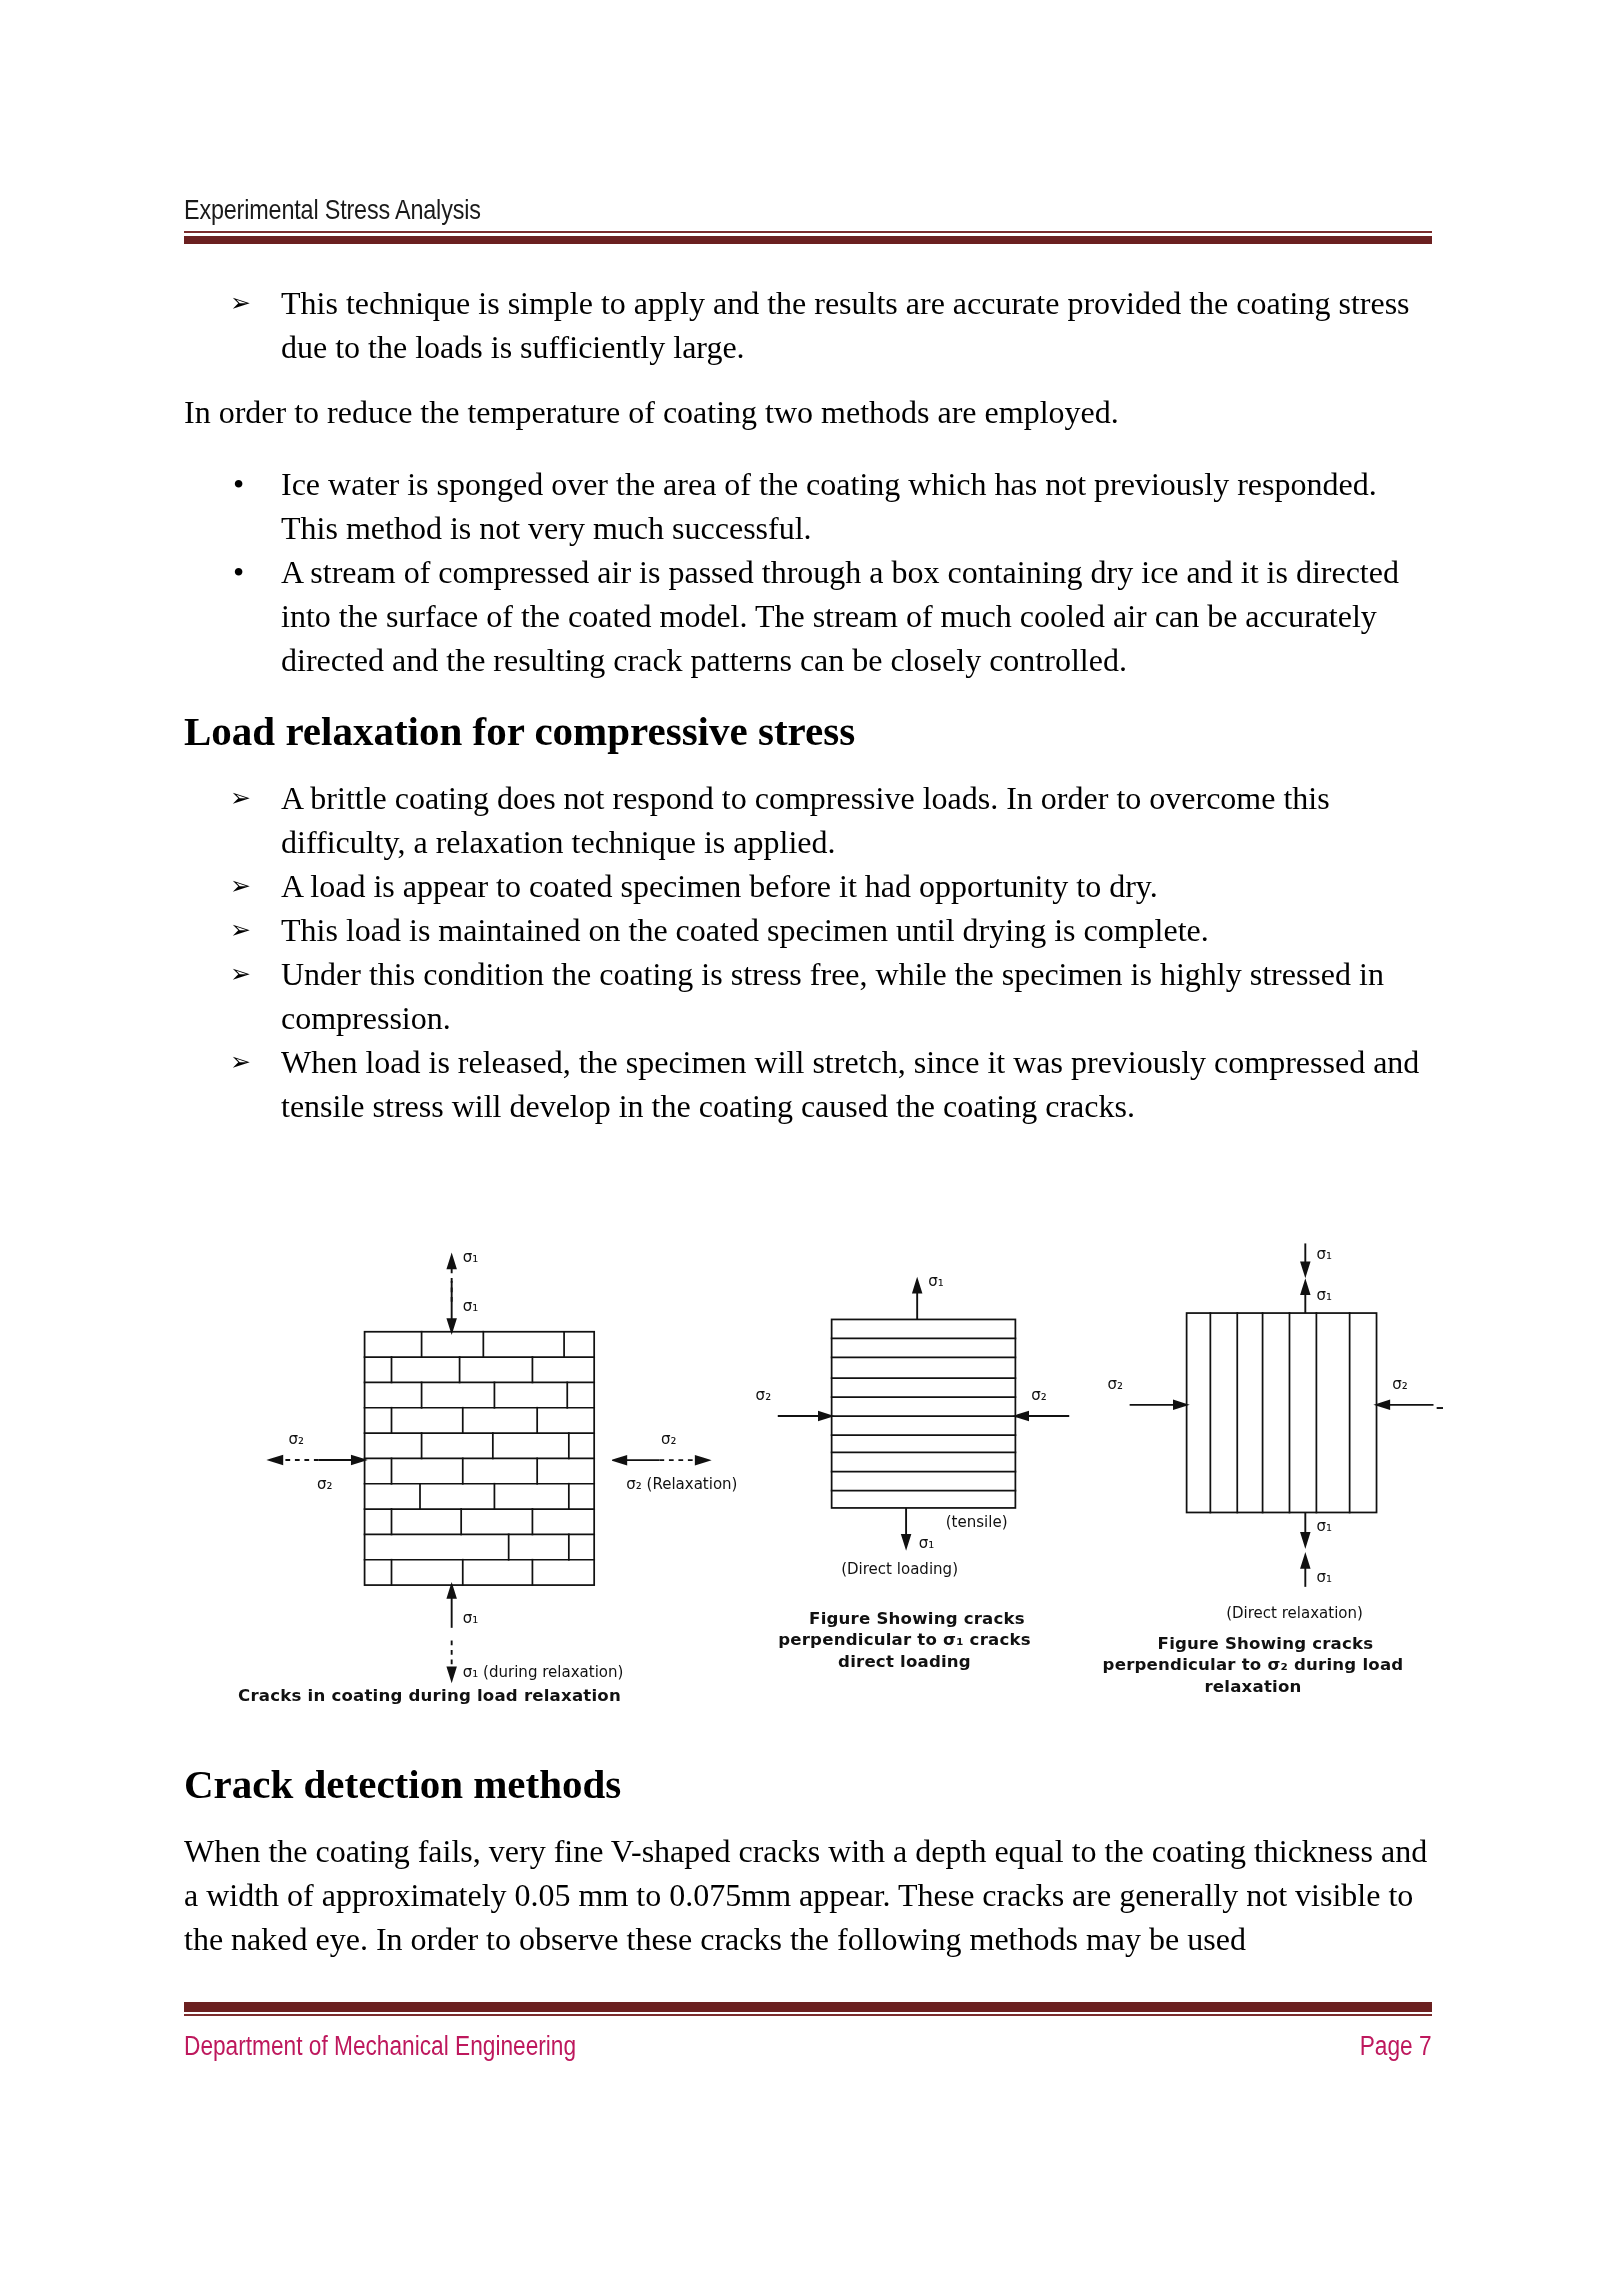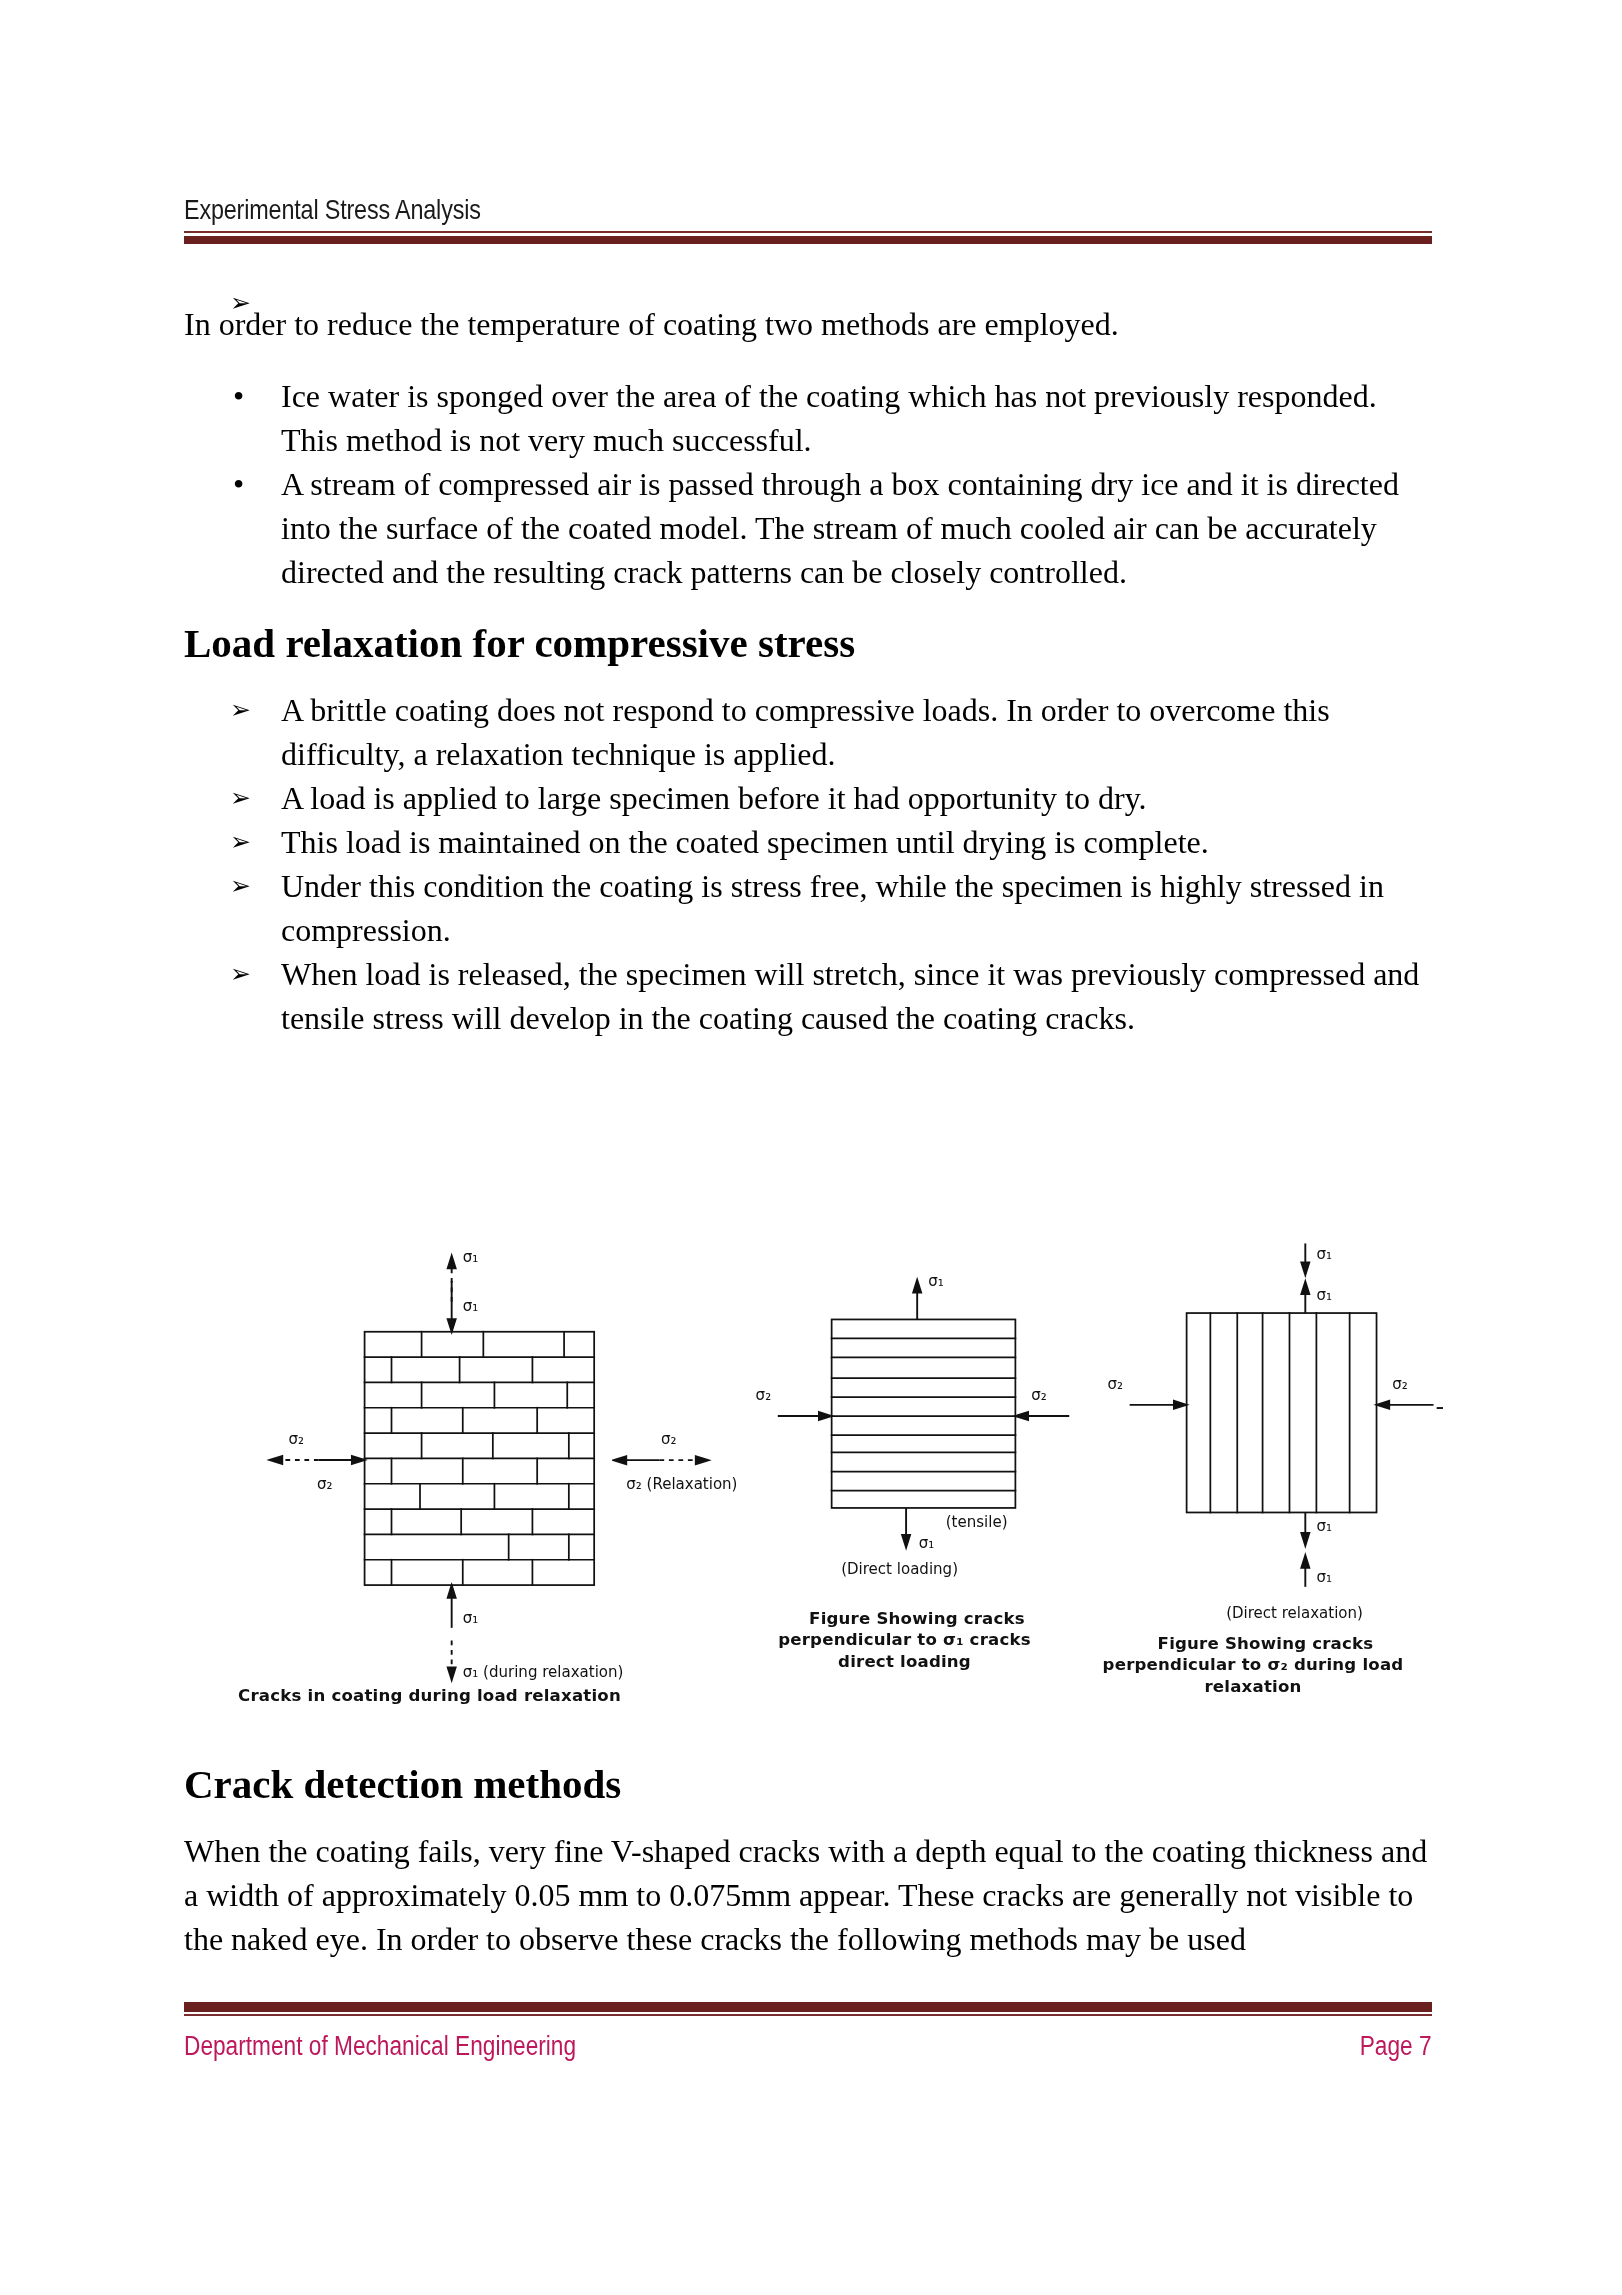--- a/index.html
+++ b/index.html
@@ -184,20 +184,21 @@
       <div class="gap"></div>
       <div class="thick"></div>
     </div>
   </div>
 
   <div class="content">
 
     <ul class="blist arrow">
       <li>
         <span class="bullet">➢</span>
+        <span>This technique is simple to apply and the results are accurate provided the coating stress due to the loads is sufficiently large.</span>
       </li>
     </ul>
 
     <div class="spacer-sm"></div>
 
     <p class="para">In order to reduce the temperature of coating two methods are employed.</p>
 
     <div class="spacer-sm"></div>
 
     <ul class="blist dot">
@@ -213,21 +214,21 @@
 
     <h2 class="section-head">Load relaxation for compressive stress</h2>
 
     <ul class="blist arrow">
       <li>
         <span class="bullet">➢</span>
         <span>A brittle coating does not respond to compressive loads. In order to overcome this difficulty, a relaxation technique is applied.</span>
       </li>
       <li>
         <span class="bullet">➢</span>
-        <span>A load is applied to large specimen before it had opportunity to dry.</span>
+        <span>A load is appear to coated specimen before it had opportunity to dry.</span>
       </li>
       <li>
         <span class="bullet">➢</span>
         <span>This load is maintained on the coated specimen until drying is complete.</span>
       </li>
       <li>
         <span class="bullet">➢</span>
         <span>Under this condition the coating is stress free, while the specimen is highly stressed in compression.</span>
       </li>
       <li>

